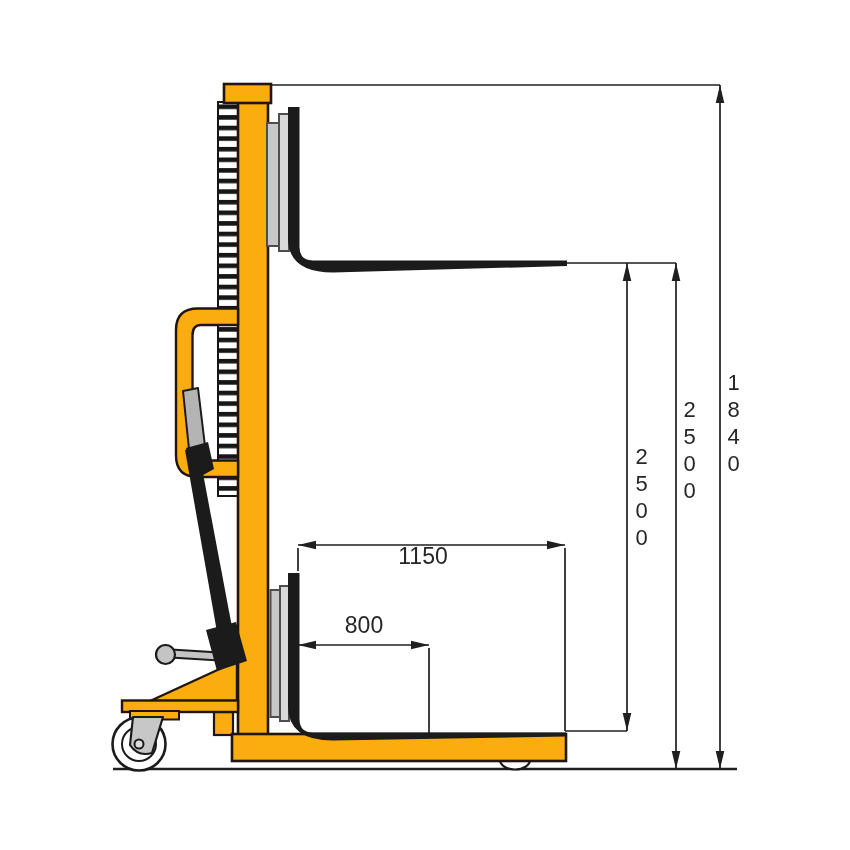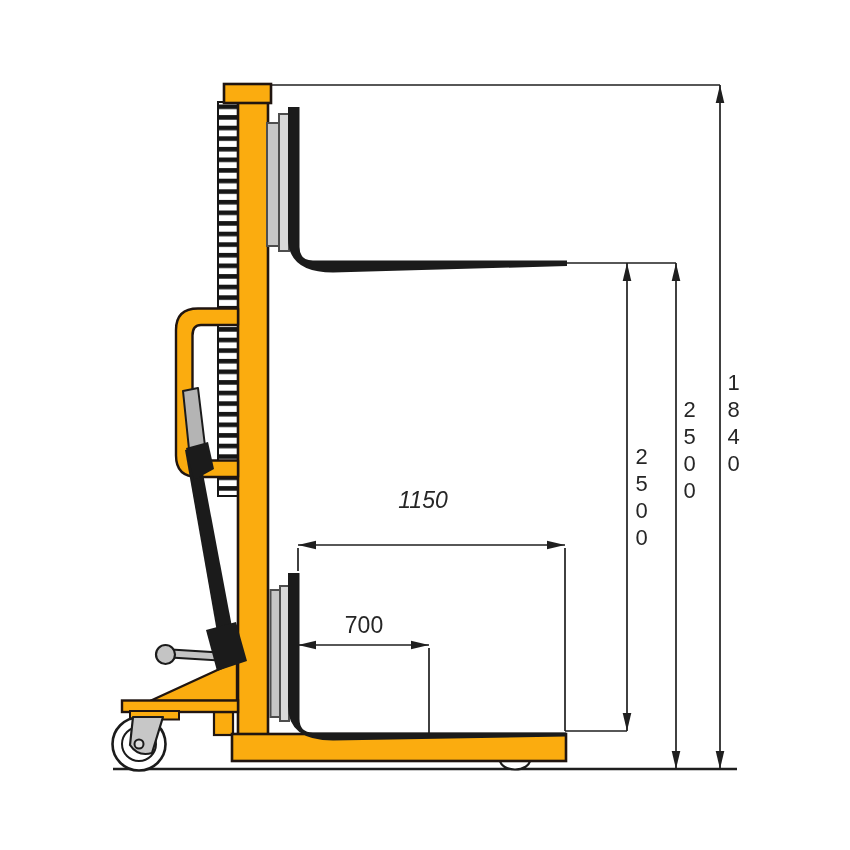--- a/index.html
+++ b/index.html
@@ -103,22 +103,22 @@
       <circle cx="165.5" cy="654.5" r="9.5" fill="#C4C4C4" stroke="#1B1B1B" stroke-width="2.2"></circle>
     </g>
     <g fill="#1B1B1B">
       <path d="M185,450 L198,447 L232,627 L217,632 Z"></path>
       <path d="M206,630 L236,622 L247,661 L217,671 Z"></path>
     </g>
     <path d="M183,391 L198,388 L205,446 L190,459 Z" fill="#B4B4B4" stroke="#1B1B1B" stroke-width="2" stroke-linejoin="round"></path>
     <path d="M186,448 L208,442 L214,469 L194,480 Z" fill="#1B1B1B"></path>
   </svg>
 
-  <div class="dim dim-h" style="left:378px;top:488px;font-style:italic;">1150</div>
+  <div class="dim dim-h" style="left:378px;top:544px;">1150</div>
 
-  <div class="dim dim-h" style="left:319px;top:613px;">700</div>
+  <div class="dim dim-h" style="left:319px;top:613px;">800</div>
 
   <div class="dim dim-v" style="left:630px;top:444px;">2500</div>
 
   <div class="dim dim-v" style="left:678px;top:397px;">2500</div>
 
   <div class="dim dim-v" style="left:722px;top:370px;">1840</div>
 </div>
 
 </body></html>

